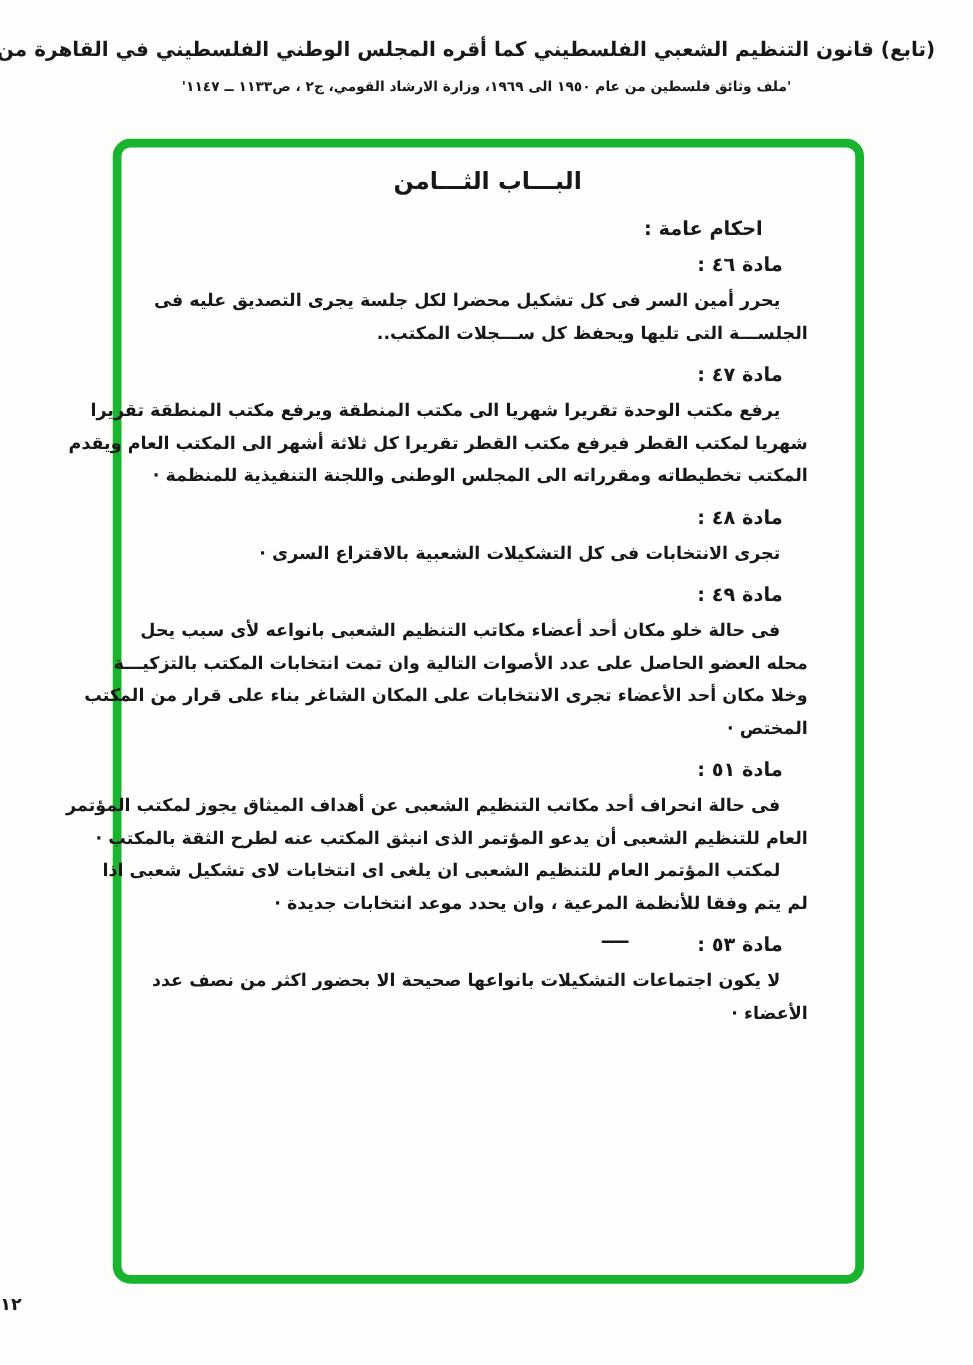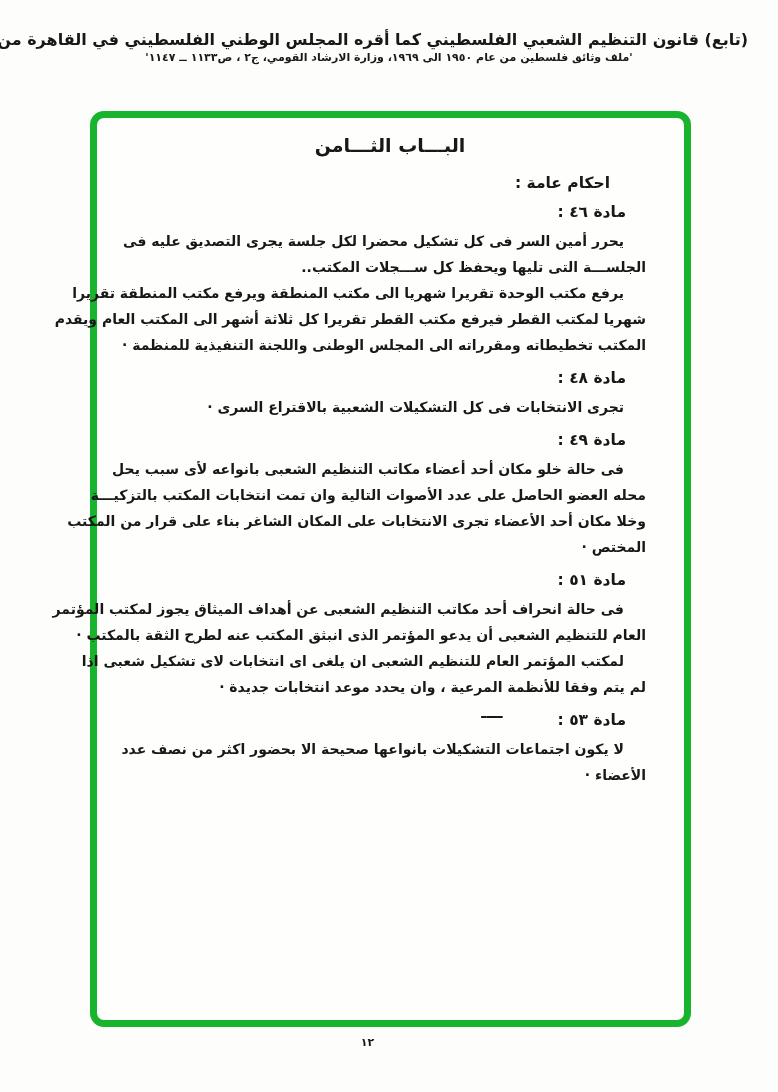--- a/index.html
+++ b/index.html
@@ -16,21 +16,21 @@
     position:absolute; top:30px; left:0; right:0;
     text-align:center;
   }
   .header-line1 {
     font-size:16px; font-weight:bold;
     padding:0 30px;
     white-space:nowrap;
   }
   .header-line2 {
     font-size:11px; font-weight:bold;
-    margin-top:2px;
+    margin-top:14px;
     letter-spacing:0.2px;
   }
   .frame {
     position:absolute; top:111px; left:90px;
     width:601px; height:916px;
     box-sizing:border-box;
     border:7px solid #19b42e;
     border-radius:14px;
     background:#fefefc;
   }
@@ -55,22 +55,22 @@
     font-weight:bold;
   }
   .para {
     font-size:14px; font-weight:bold;
     line-height:26px;
   }
   .para .line { white-space:nowrap; }
   .para .line.first { text-indent:22px; }
   .page-number {
     position:absolute; top:1036px; left:0;
-    width:735px; text-align:center;
-    font-size:11px; font-weight:bold;
+    width:735px; text-align:left;
+    font-size:14px; font-weight:bold;
   }
 </style>
 </head>
 <body>
 
 <div class="page">
 
   <div class="header">
     <div class="header-line1">(تابع) قانون التنظيم الشعبي الفلسطيني كما أقره المجلس الوطني الفلسطيني في القاهرة من ٥/٣١ وحتى ١٩٥٤/٦/٤</div>
     <div class="header-line2">'ملف وثائق فلسطين من عام ١٩٥٠ الى ١٩٦٩، وزارة الارشاد القومي، ج٢ ، ص١١٣٣ ــ ١١٤٧'</div>
@@ -85,20 +85,21 @@
 
       <div class="article">
         <div class="article-label-row"><span>مادة ٤٦ :</span></div>
         <div class="para">
           <div class="line first">يحرر أمين السر فى كل تشكيل محضرا لكل جلسة يجرى التصديق عليه فى</div>
           <div class="line">الجلســـة التى تليها ويحفظ كل ســـجلات المكتب..</div>
         </div>
       </div>
 
       <div class="article">
+        <div class="article-label-row"><span>مادة ٤٧ :</span></div>
         <div class="para">
           <div class="line first">يرفع مكتب الوحدة تقريرا شهريا الى مكتب المنطقة ويرفع مكتب المنطقة تقريرا</div>
           <div class="line">شهريا لمكتب القطر فيرفع مكتب القطر تقريرا كل ثلاثة أشهر الى المكتب العام ويقدم</div>
           <div class="line">المكتب تخطيطاته ومقرراته الى المجلس الوطنى واللجنة التنفيذية للمنظمة ·</div>
         </div>
       </div>
 
       <div class="article">
         <div class="article-label-row"><span>مادة ٤٨ :</span></div>
         <div class="para">

